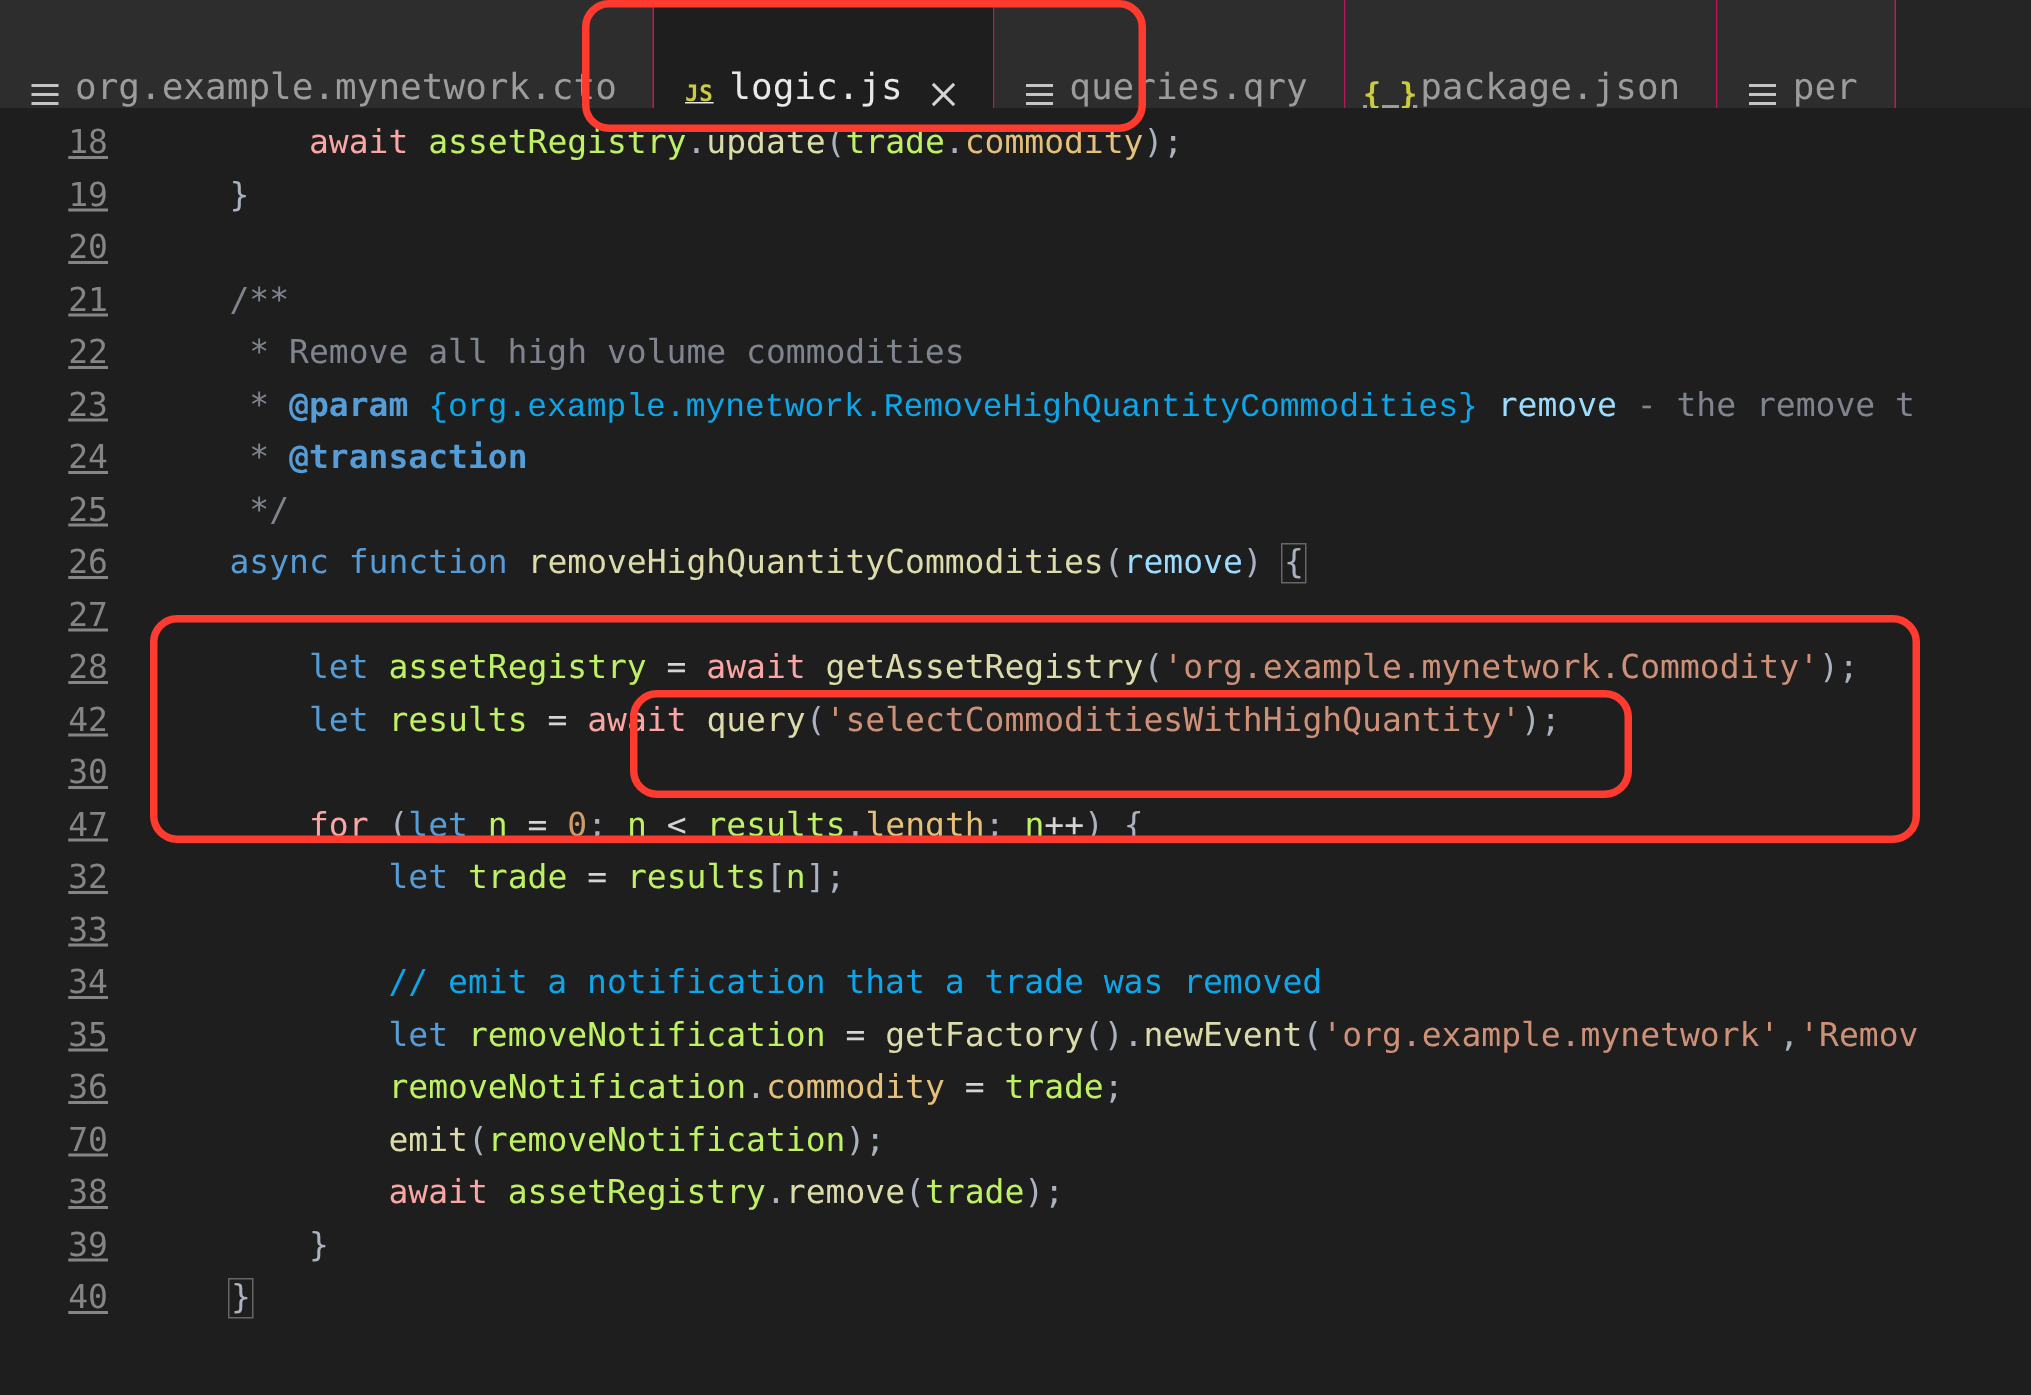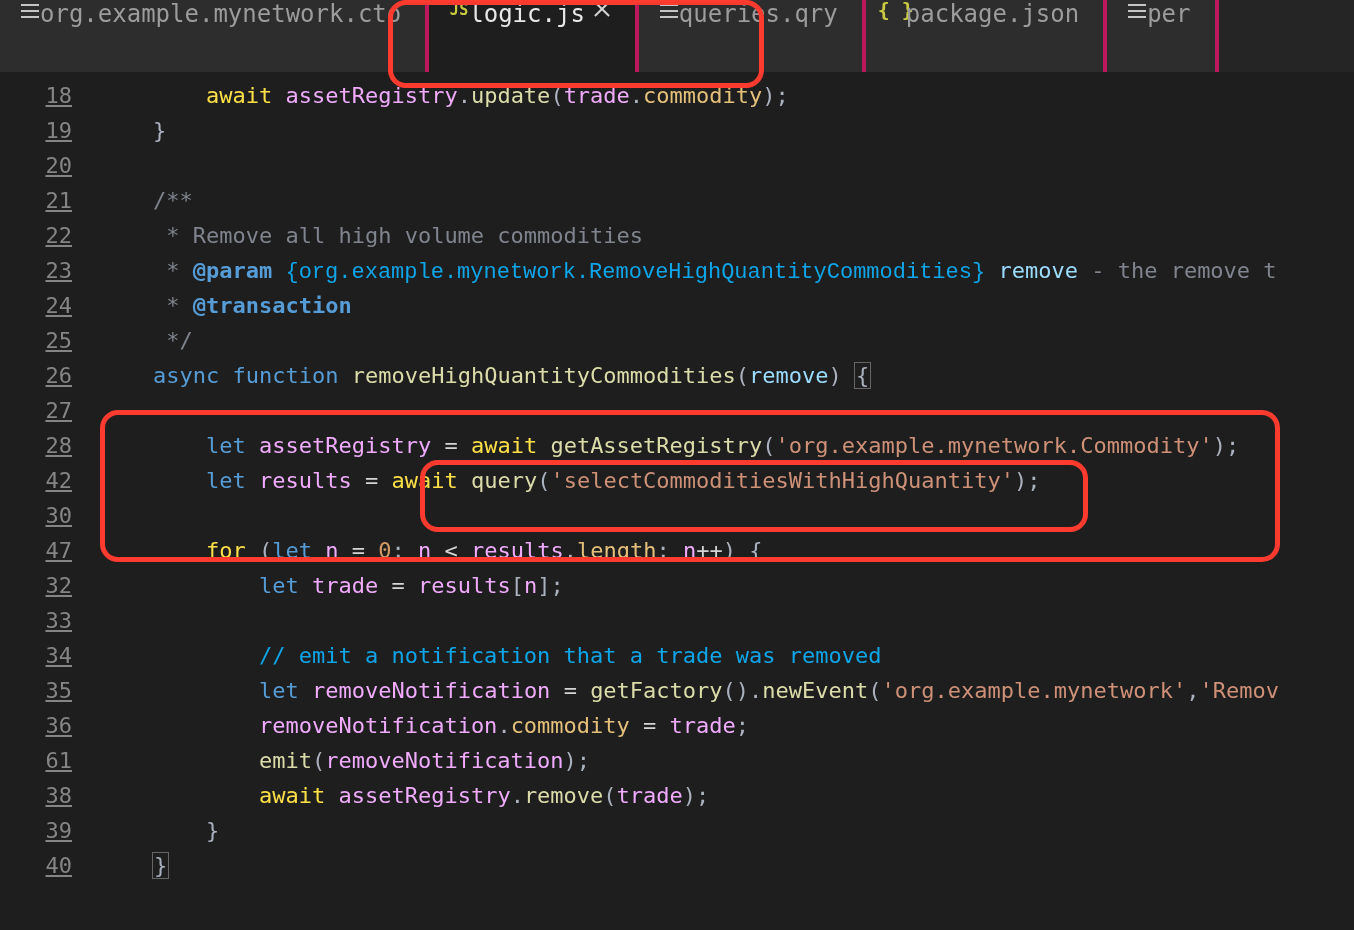--- a/index.html
+++ b/index.html
@@ -14,25 +14,25 @@
   }
   .tab-bar {
     display: flex;
     background: #252526;
     height: 72px;
     align-items: stretch;
     overflow: hidden;
   }
   .tab {
     display: flex;
-    align-items: flex-start;
+    align-items: flex-end;
     padding: 0 24px 0 20px;
-    gap: 0;
+    gap: 10px;
     background: #2d2d2d;
-    border-right: 4px solid #be185d;
+    border-right: 1px solid #be185d;
     color: #9c9c9c;
     cursor: pointer;
     white-space: nowrap;
     font-size: 24px;
   }
   .tab.active {
     background: #1e1e1e;
     color: #e8e8e8;
   }
   .tab .lang-badge {
@@ -40,20 +40,21 @@
     font-weight: 700;
     color: #cbcb41;
     letter-spacing: 0.5px;
   }
   .tab .file-icon {
     width: 20px;
     height: 20px;
     display: inline-flex;
     align-items: center;
     justify-content: center;
+    text-decoration: underline;
   }
   .lines-icon {
     display: inline-block;
   }
   .lines-icon::before {
     content: "";
     display: block;
     width: 18px;
     height: 2px;
     background: #c5c5c5;
@@ -104,23 +105,23 @@
     position: relative;
   }
   .code .row {
     height: 35px;
     line-height: 35px;
     font-size: 22px;
   }
 
   
   .kw   { color: #569cd6; }
-  .kw2  { color: #fde047; }
+  .kw2  { color: #fca5a5; }
   .fn   { color: #dcdcaa; }
-  .var  { color: #f0abfc; }
+  .var  { color: #bef264; }
   .num  { color: #d19a66; }
   .str  { color: #ce9178; }
   .cmt  { color: #0ea5e9; }
   .doc  { color: #7f848e; }
   .doctag { color: #569cd6; font-weight: bold; }
   .type { color: #0ea5e9; font-family: Liberation Mono, monospace; }
   .op   { color: #d4d4d4; }
   .punc { color: #abb2bf; }
   .param{ color: #9cdcfe; }
   .plain{ color: #d4d4d4; }
@@ -190,21 +191,21 @@
       <div>27</div>
       <div>28</div>
       <div>42</div>
       <div>30</div>
       <div>47</div>
       <div>32</div>
       <div>33</div>
       <div>34</div>
       <div>35</div>
       <div>36</div>
-      <div>61</div>
+      <div>70</div>
       <div>38</div>
       <div>39</div>
       <div>40</div>
     </div>
   <div class="code" id="code"><div class="row"><span class="plain">        </span><span class="kw2">await</span><span class="plain"> </span><span class="var">assetRegistry</span><span class="punc">.</span><span class="fn">update</span><span class="punc">(</span><span class="var">trade</span><span class="punc">.</span><span class="prop">commodity</span><span class="punc">);</span></div><div class="row"><span class="plain">    </span><span class="punc">}</span></div><div class="row"><span class="plain"></span></div><div class="row"><span class="plain">    </span><span class="doc">/**</span></div><div class="row"><span class="plain">    </span><span class="doc"> * Remove all high volume commodities</span></div><div class="row"><span class="plain">    </span><span class="doc"> * </span><span class="doctag">@param</span><span class="doc"> </span><span class="type">{org.example.mynetwork.RemoveHighQuantityCommodities}</span><span class="doc"> </span><span class="param">remove</span><span class="doc"> - the remove t</span></div><div class="row"><span class="plain">    </span><span class="doc"> * </span><span class="doctag">@transaction</span></div><div class="row"><span class="plain">    </span><span class="doc"> */</span></div><div class="row"><span class="plain">    </span><span class="kw">async</span><span class="plain"> </span><span class="kw">function</span><span class="plain"> </span><span class="fn">removeHighQuantityCommodities</span><span class="punc">(</span><span class="param">remove</span><span class="punc">) </span><span class="brace-hl punc">{</span></div><div class="row"><span class="plain"></span></div><div class="row"><span class="plain">        </span><span class="kw">let</span><span class="plain"> </span><span class="var">assetRegistry</span><span class="plain"> </span><span class="op">=</span><span class="plain"> </span><span class="kw2">await</span><span class="plain"> </span><span class="fn">getAssetRegistry</span><span class="punc">(</span><span class="str">'org.example.mynetwork.Commodity'</span><span class="punc">);</span></div><div class="row"><span class="plain">        </span><span class="kw">let</span><span class="plain"> </span><span class="var">results</span><span class="plain"> </span><span class="op">=</span><span class="plain"> </span><span class="kw2">await</span><span class="plain"> </span><span class="fn">query</span><span class="punc">(</span><span class="str">'selectCommoditiesWithHighQuantity'</span><span class="punc">);</span></div><div class="row"><span class="plain"></span></div><div class="row"><span class="plain">        </span><span class="kw2">for</span><span class="plain"> </span><span class="punc">(</span><span class="kw">let</span><span class="plain"> </span><span class="var">n</span><span class="plain"> </span><span class="op">=</span><span class="plain"> </span><span class="num">0</span><span class="punc">; </span><span class="var">n</span><span class="plain"> </span><span class="op">&lt;</span><span class="plain"> </span><span class="var">results</span><span class="punc">.</span><span class="prop">length</span><span class="punc">; </span><span class="var">n</span><span class="op">++</span><span class="punc">) {</span></div><div class="row"><span class="plain">            </span><span class="kw">let</span><span class="plain"> </span><span class="var">trade</span><span class="plain"> </span><span class="op">=</span><span class="plain"> </span><span class="var">results</span><span class="punc">[</span><span class="var">n</span><span class="punc">];</span></div><div class="row"><span class="plain"></span></div><div class="row"><span class="plain">            </span><span class="cmt">// emit a notification that a trade was removed</span></div><div class="row"><span class="plain">            </span><span class="kw">let</span><span class="plain"> </span><span class="var">removeNotification</span><span class="plain"> </span><span class="op">=</span><span class="plain"> </span><span class="fn">getFactory</span><span class="punc">().</span><span class="fn">newEvent</span><span class="punc">(</span><span class="str">'org.example.mynetwork'</span><span class="punc">,</span><span class="str">'Remov</span></div><div class="row"><span class="plain">            </span><span class="var">removeNotification</span><span class="punc">.</span><span class="prop">commodity</span><span class="plain"> </span><span class="op">=</span><span class="plain"> </span><span class="var">trade</span><span class="punc">;</span></div><div class="row"><span class="plain">            </span><span class="fn">emit</span><span class="punc">(</span><span class="var">removeNotification</span><span class="punc">);</span></div><div class="row"><span class="plain">            </span><span class="kw2">await</span><span class="plain"> </span><span class="var">assetRegistry</span><span class="punc">.</span><span class="fn">remove</span><span class="punc">(</span><span class="var">trade</span><span class="punc">);</span></div><div class="row"><span class="plain">        </span><span class="punc">}</span></div><div class="row"><span class="plain">    </span><span class="brace-hl punc">}</span></div></div>
 </div>
 
 <div id="annots">
     <div class="annot" style="left: 388px; top: 0px; width: 376px; height: 88px;"></div>
     <div class="annot" style="left: 100px; top: 410px; width: 1180px; height: 152px;"></div>

